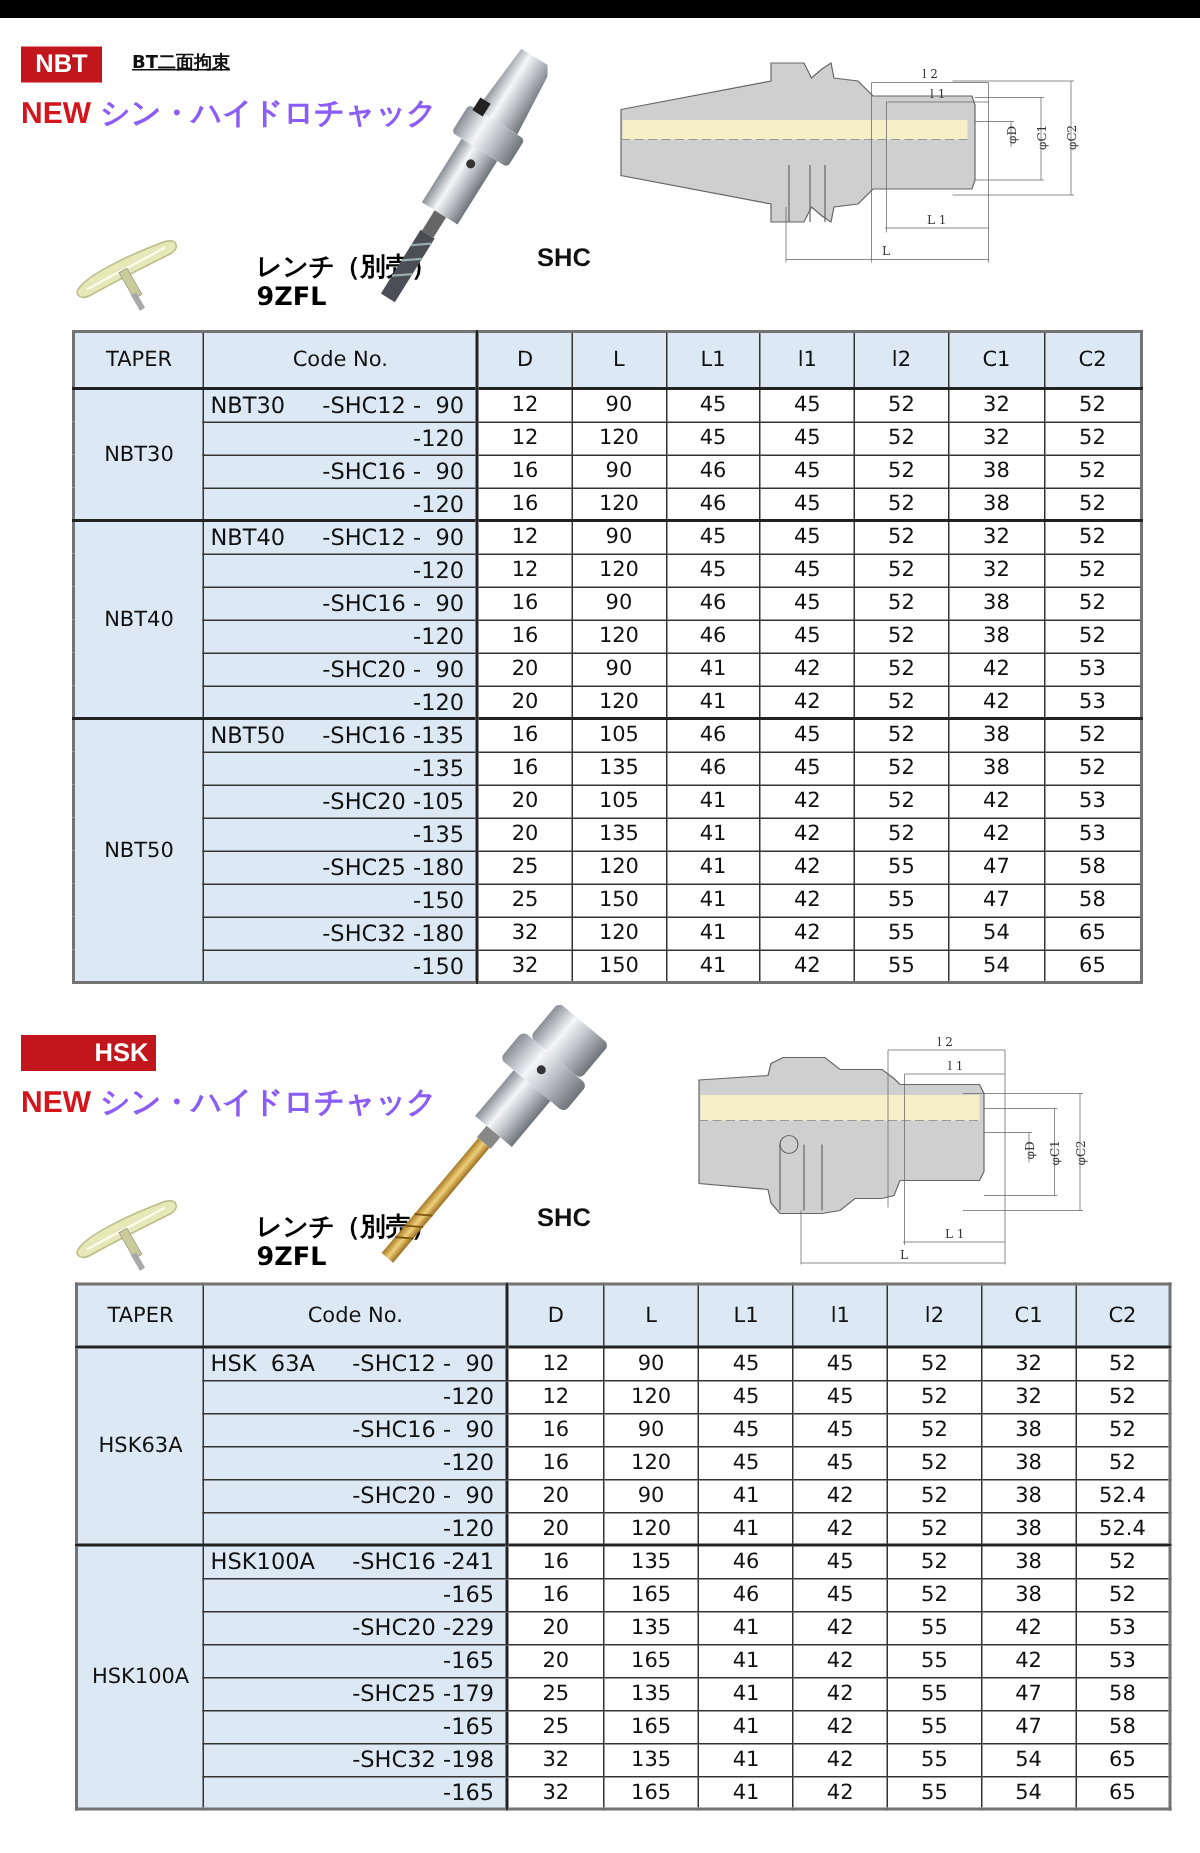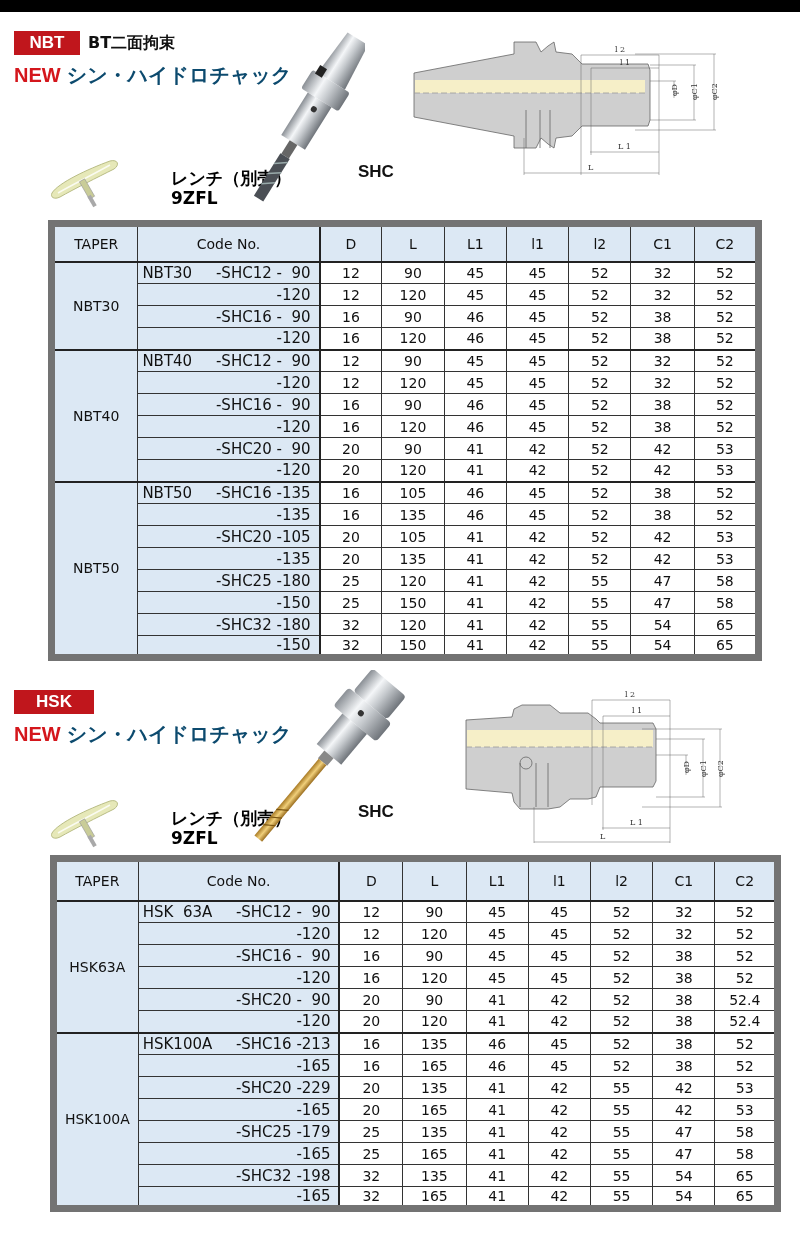--- a/index.html
+++ b/index.html
@@ -7,51 +7,51 @@
     width: 800px; height: 1235px; position: relative; overflow: hidden;
     background: #ffffff; font-family: "DejaVu Sans", sans-serif; color: #111;
   }
   .topbar { position: absolute; left: 0; top: 0; width: 800px; height: 12px; background: #000; }
 
   .badge {
     position: absolute; background: #c0161c; color: #fff; font-weight: bold;
     font-family: "Liberation Sans", sans-serif; font-size: 17px; line-height: 24px;
     text-align: center; height: 24px;
   }
-  .subtitle { position: absolute; font-weight: bold; font-size: 16px; color: #111; font-family: "DejaVu Sans", sans-serif; }
+  .subtitle { position: absolute; font-weight: bold; font-size: 12px; color: #111; font-family: "DejaVu Sans", sans-serif; text-decoration: underline; }
   .new { position: absolute; font-weight: bold; font-size: 20px; font-family: "Liberation Sans", sans-serif; }
   .new .red { color: #d4161c; margin-right: 6px; }
-  .new .blk { color: #0c4a6e; }
+  .new .blk { color: #8b5cf6; }
   .caption { position: absolute; font-size: 17px; font-weight: bold; color: #000000; line-height: 20px; margin-left: 46px; }
   .shc { position: absolute; font-size: 17px; font-weight: bold; color: #111; font-family: "Liberation Sans", sans-serif; }
 
   .img { position: absolute; }
 
   table.spec {
     position: absolute; border-collapse: collapse;
     font-family: "DejaVu Sans", sans-serif; font-size: 14px;
-    border: 7px solid #737373;
+    border: 2px solid #737373;
   }
   table.spec td, table.spec th {
     border: 1px solid #333; padding: 0; text-align: center; font-weight: normal;
     white-space: pre;
   }
   table.spec th { background: #dce8f4; }
   table.spec td.taper { background: #dce8f4; }
   table.spec td.code { background: #dce8f4; text-align: right; padding-right: 8px; font-size: 15px; }
   table.spec td.code .pre { float: left; padding-left: 4px; }
   table.spec td.val { background: #fff; }
   table.spec .sep-left { border-left: 2px solid #222; }
 </style>
 </head>
 <body>
 
 <div class="topbar"></div>
 
-<div class="badge" style="left:14px;top:31px;width:66px;">NBT</div>
+<div class="badge" style="left:14px;top:31px;width:54px;">NBT</div>
 <div class="subtitle" style="left:88px;top:33px;">BT二面拘束</div>
 <div class="new" style="left:14px;top:62px;">
   <span class="red">NEW</span><span class="blk">シン・ハイドロチャック</span>
 </div>
 
 <svg class="img" style="left:48px;top:155px;" width="75" height="55" viewBox="0 0 75 55">
   <path d="M4 38 C 10 28, 40 14, 62 6 C 70 4, 72 10, 66 14 C 50 22, 26 34, 12 42 C 6 45, 2 42, 4 38 Z" fill="#e6e8b8" stroke="#b9bd86" stroke-width="1"></path>
   <path d="M10 38 C 24 30, 44 20, 62 10" stroke="#ffffff" stroke-width="1.5" fill="none" opacity="0.8"></path>
   <rect x="36" y="24" width="6" height="20" transform="rotate(-30 39 34)" fill="#c9cc98" stroke="#999" stroke-width="0.6"></rect>
   <rect x="42" y="40" width="4" height="12" transform="rotate(-30 44 46)" fill="#a9a9a9"></rect>
@@ -327,21 +327,21 @@
         <td class="val">150</td>
         <td class="val">41</td>
         <td class="val">42</td>
         <td class="val">55</td>
         <td class="val">54</td>
         <td class="val">65</td>
       </tr>
     </tbody>
 </table>
 
-<div class="badge" style="left:14px;top:690px;width:80px;">HSK</div>
+<div class="badge" style="left:14px;top:690px;width:46px;padding-left:44px;">HSK</div>
 <div class="new" style="left:14px;top:721px;">
   <span class="red">NEW</span><span class="blk">シン・ハイドロチャック</span>
 </div>
 
 <svg class="img" style="left:48px;top:795px;" width="75" height="55" viewBox="0 0 75 55">
   <path d="M4 38 C 10 28, 40 14, 62 6 C 70 4, 72 10, 66 14 C 50 22, 26 34, 12 42 C 6 45, 2 42, 4 38 Z" fill="#e6e8b8" stroke="#b9bd86" stroke-width="1"></path>
   <path d="M10 38 C 24 30, 44 20, 62 10" stroke="#ffffff" stroke-width="1.5" fill="none" opacity="0.8"></path>
   <rect x="36" y="24" width="6" height="20" transform="rotate(-30 39 34)" fill="#c9cc98" stroke="#999" stroke-width="0.6"></rect>
   <rect x="42" y="40" width="4" height="12" transform="rotate(-30 44 46)" fill="#a9a9a9"></rect>
 </svg>
@@ -495,21 +495,21 @@
         <td class="val sep-left">20</td>
         <td class="val">120</td>
         <td class="val">41</td>
         <td class="val">42</td>
         <td class="val">52</td>
         <td class="val">38</td>
         <td class="val">52.4</td>
       </tr>
       <tr style="height: 22px; border-top: 2px solid rgb(34, 34, 34);">
         <td class="taper" rowspan="8">HSK100A</td>
-        <td class="code"><span class="pre">HSK100A</span><span>-SHC16 -213</span></td>
+        <td class="code"><span class="pre">HSK100A</span><span>-SHC16 -241</span></td>
         <td class="val sep-left">16</td>
         <td class="val">135</td>
         <td class="val">46</td>
         <td class="val">45</td>
         <td class="val">52</td>
         <td class="val">38</td>
         <td class="val">52</td>
       </tr>
       <tr style="height: 22px;">
         <td class="code"><span class="pre"></span><span>-165</span></td>

